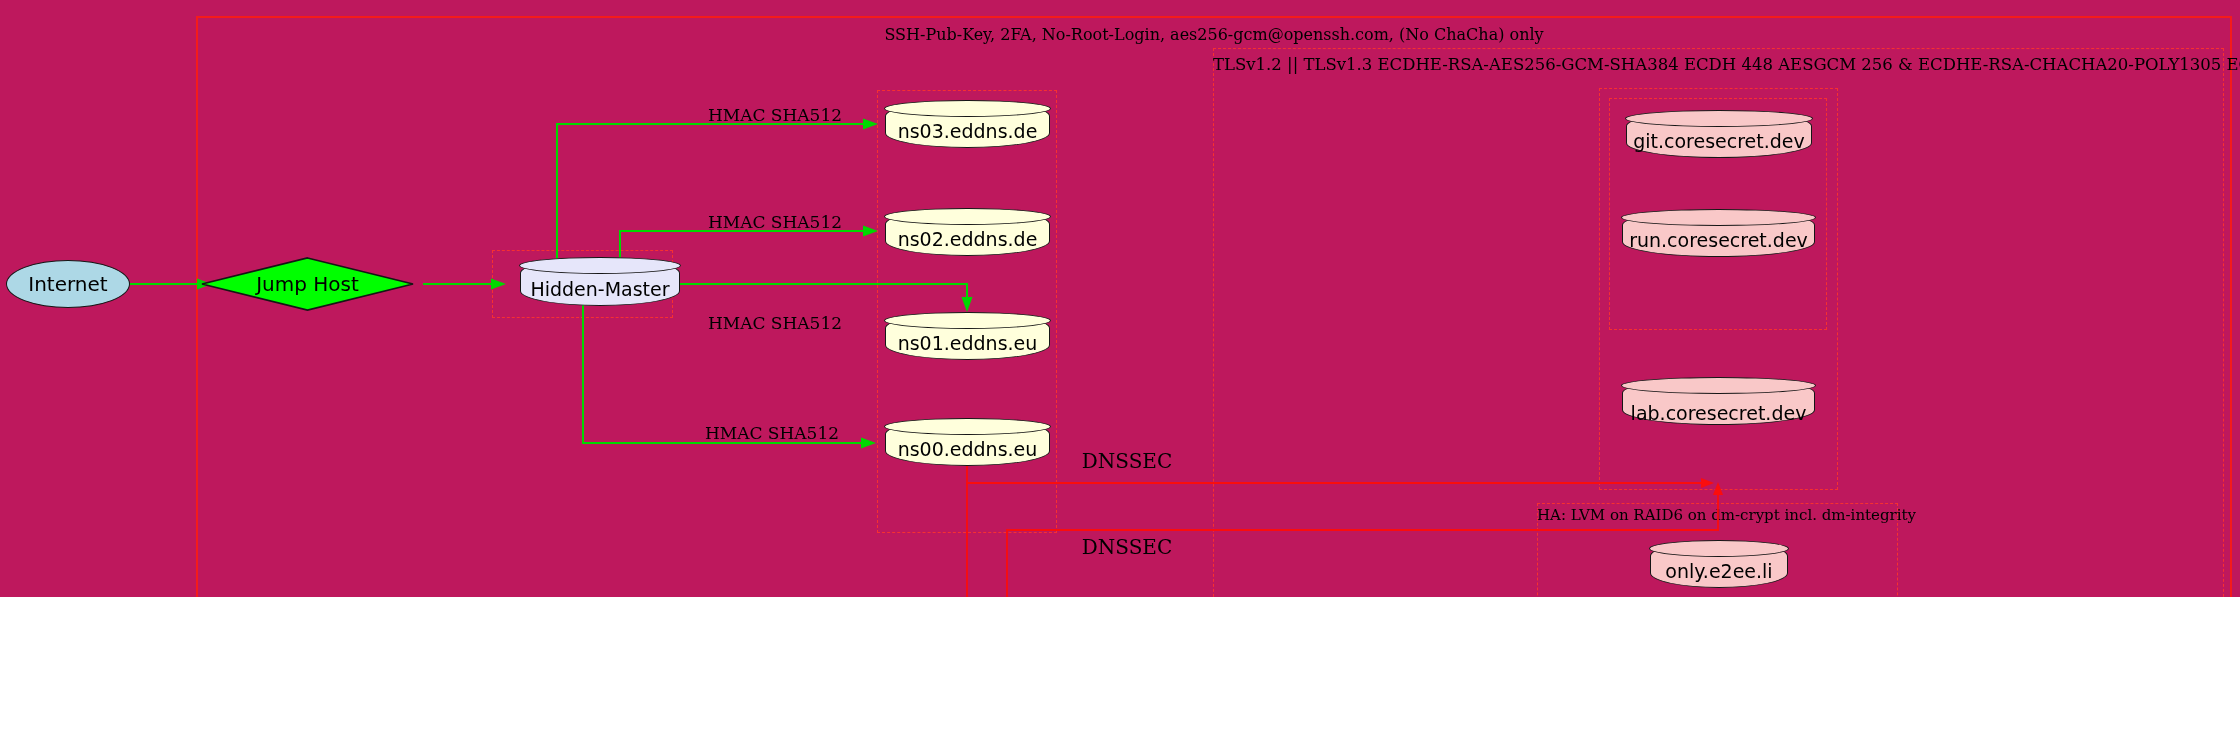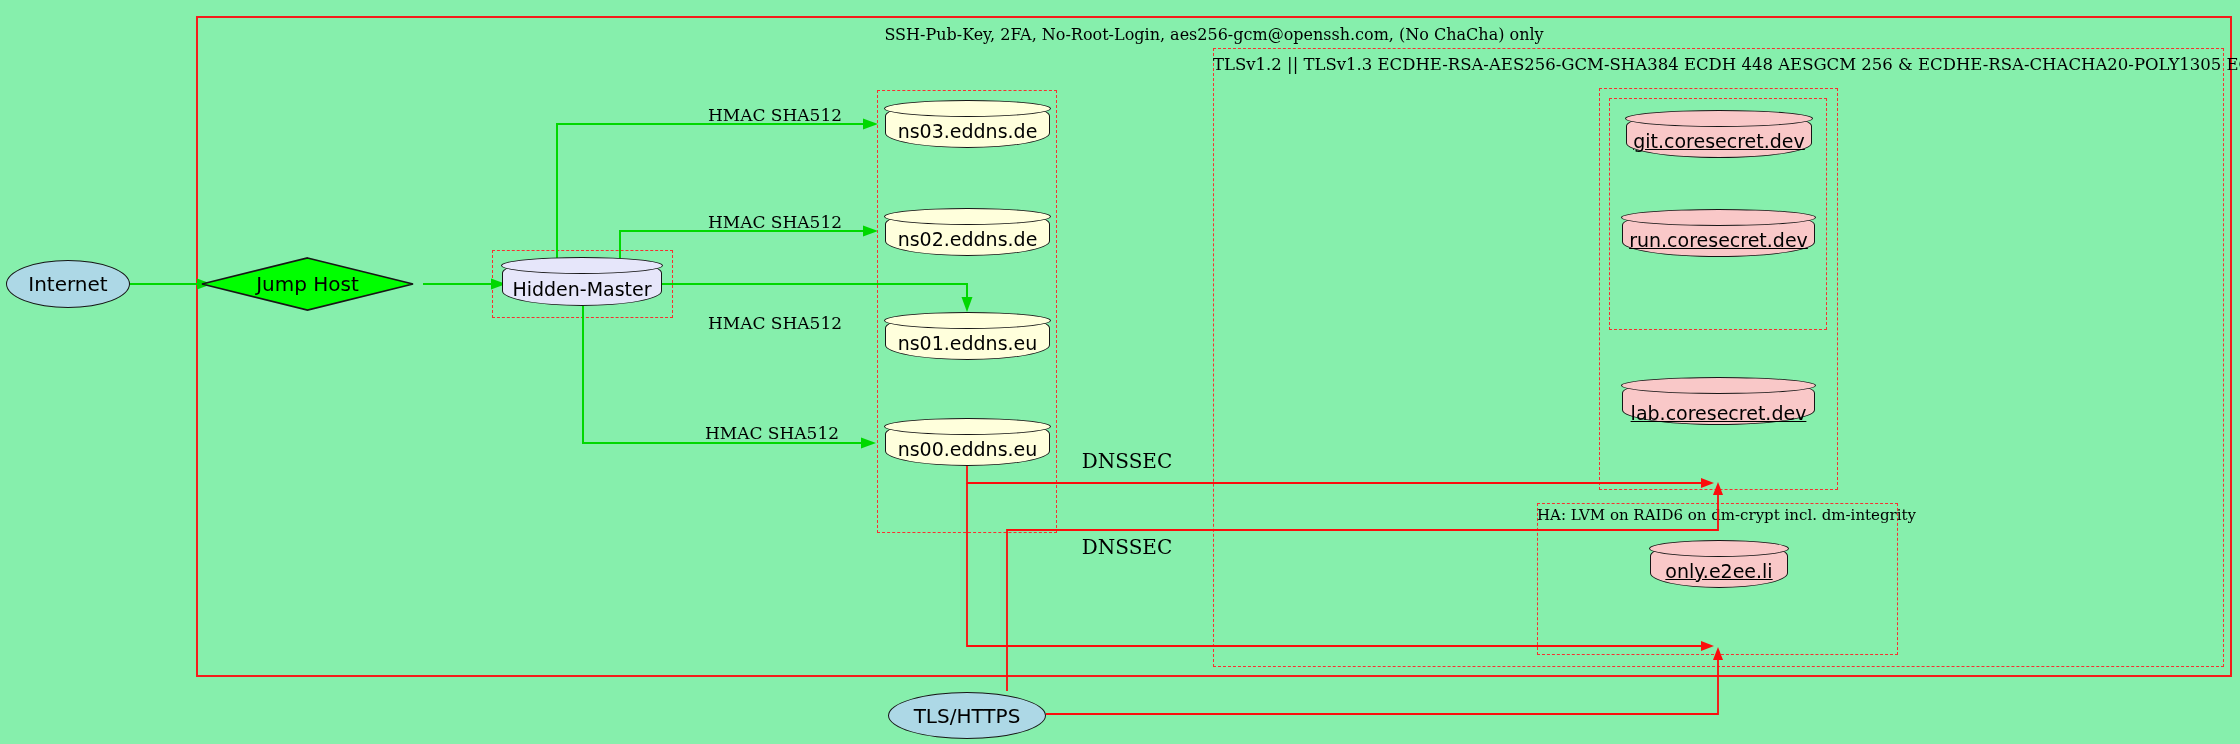--- a/index.html
+++ b/index.html
@@ -1,16 +1,16 @@
 <!DOCTYPE html>
 <html><head>
 <meta charset="utf-8">
 <style>
   html,body{margin:0;padding:0;background:#ffffff;}
-  .canvas{position:relative;width:2240px;height:744px;background:#86efac;overflow:hidden;
+  .canvas{position:relative;width:2240px;height:597px;background:#be185d;overflow:hidden;
           font-family:"DejaVu Sans",sans-serif;color:#000;}
   .box{position:absolute;box-sizing:border-box;}
   .solidbox{border:2px solid #f51b1b;}
   .dashedbox{border:1.7px dashed #f73030;}
   .clabel{position:absolute;font-family:"DejaVu Serif",serif;color:#000;text-align:center;
           white-space:nowrap;line-height:1.1;}
   .elabel{position:absolute;font-family:"DejaVu Serif",serif;color:#000;text-align:center;
           white-space:nowrap;font-size:17px;line-height:22px;}
   #edges{position:absolute;left:0;top:0;z-index:5;}
   .node{position:absolute;box-sizing:border-box;display:flex;align-items:center;justify-content:center;z-index:10;}
@@ -18,38 +18,38 @@
   .cyl{border:1.7px solid #161616;border-radius:50%/15px;font-size:19px;padding-top:13px;}
   .cyl::before{content:"";position:absolute;left:-1.7px;right:-1.7px;top:-1.7px;height:17px;
                background:inherit;border:1.7px solid #161616;border-radius:50%;box-sizing:border-box;}
   .cyl span{position:relative;z-index:2;}
   .diamond{z-index:10;}
   .diamond .dlabel{position:absolute;left:0;right:0;top:0;bottom:0;display:flex;align-items:center;
                    justify-content:center;font-size:20px;}
   .blue{background:#add8e6;}
   .yellow{background:#ffffdc;}
   .lav{background:#e6e6fa;}
-  .pink{background:#f9c8c8;text-decoration:underline;}
+  .pink{background:#f9c8c8;}
 
   
   #box-ssh{left:196px;top:16px;width:2036px;height:661px;}
   #lbl-ssh{left:196px;top:26px;width:2036px;font-size:16px;}
   #box-tls{left:1213px;top:48px;width:1011px;height:619px;}
   #lbl-tls{left:1213px;top:56px;width:1011px;font-size:16.5px;}
   #box-dns{left:877px;top:90px;width:180px;height:443px;}
   #box-cs-outer{left:1599px;top:88px;width:239px;height:402px;}
   #box-cs-inner{left:1609px;top:98px;width:218px;height:232px;}
   #box-ha{left:1537px;top:503px;width:361px;height:152px;}
   #lbl-ha{left:1537px;top:507px;width:361px;font-size:15px;}
   #box-hm{left:492px;top:250px;width:181px;height:68px;}
 
   
   #node-internet{left:6px;top:260px;width:124px;height:48px;}
   #node-jumphost{left:200px;top:257px;width:215px;height:54px;}
-  #node-hm{left:502px;top:258px;width:160px;height:48px;text-align:center;}
+  #node-hm{left:520px;top:258px;width:160px;height:48px;text-align:center;}
   #node-ns03{left:885px;top:101px;width:165px;height:47px;}
   #node-ns02{left:885px;top:209px;width:165px;height:47px;}
   #node-ns01{left:885px;top:313px;width:165px;height:47px;}
   #node-ns00{left:885px;top:419px;width:165px;height:47px;}
   #node-git{left:1626px;top:111px;width:186px;height:47px;}
   #node-run{left:1622px;top:210px;width:193px;height:47px;}
   #node-lab{left:1622px;top:378px;width:193px;height:47px;align-items:flex-end;}
   #node-cloud{left:1650px;top:541px;width:138px;height:47px;}
   #node-tlshttps{left:888px;top:692px;width:158px;height:47px;}
 

